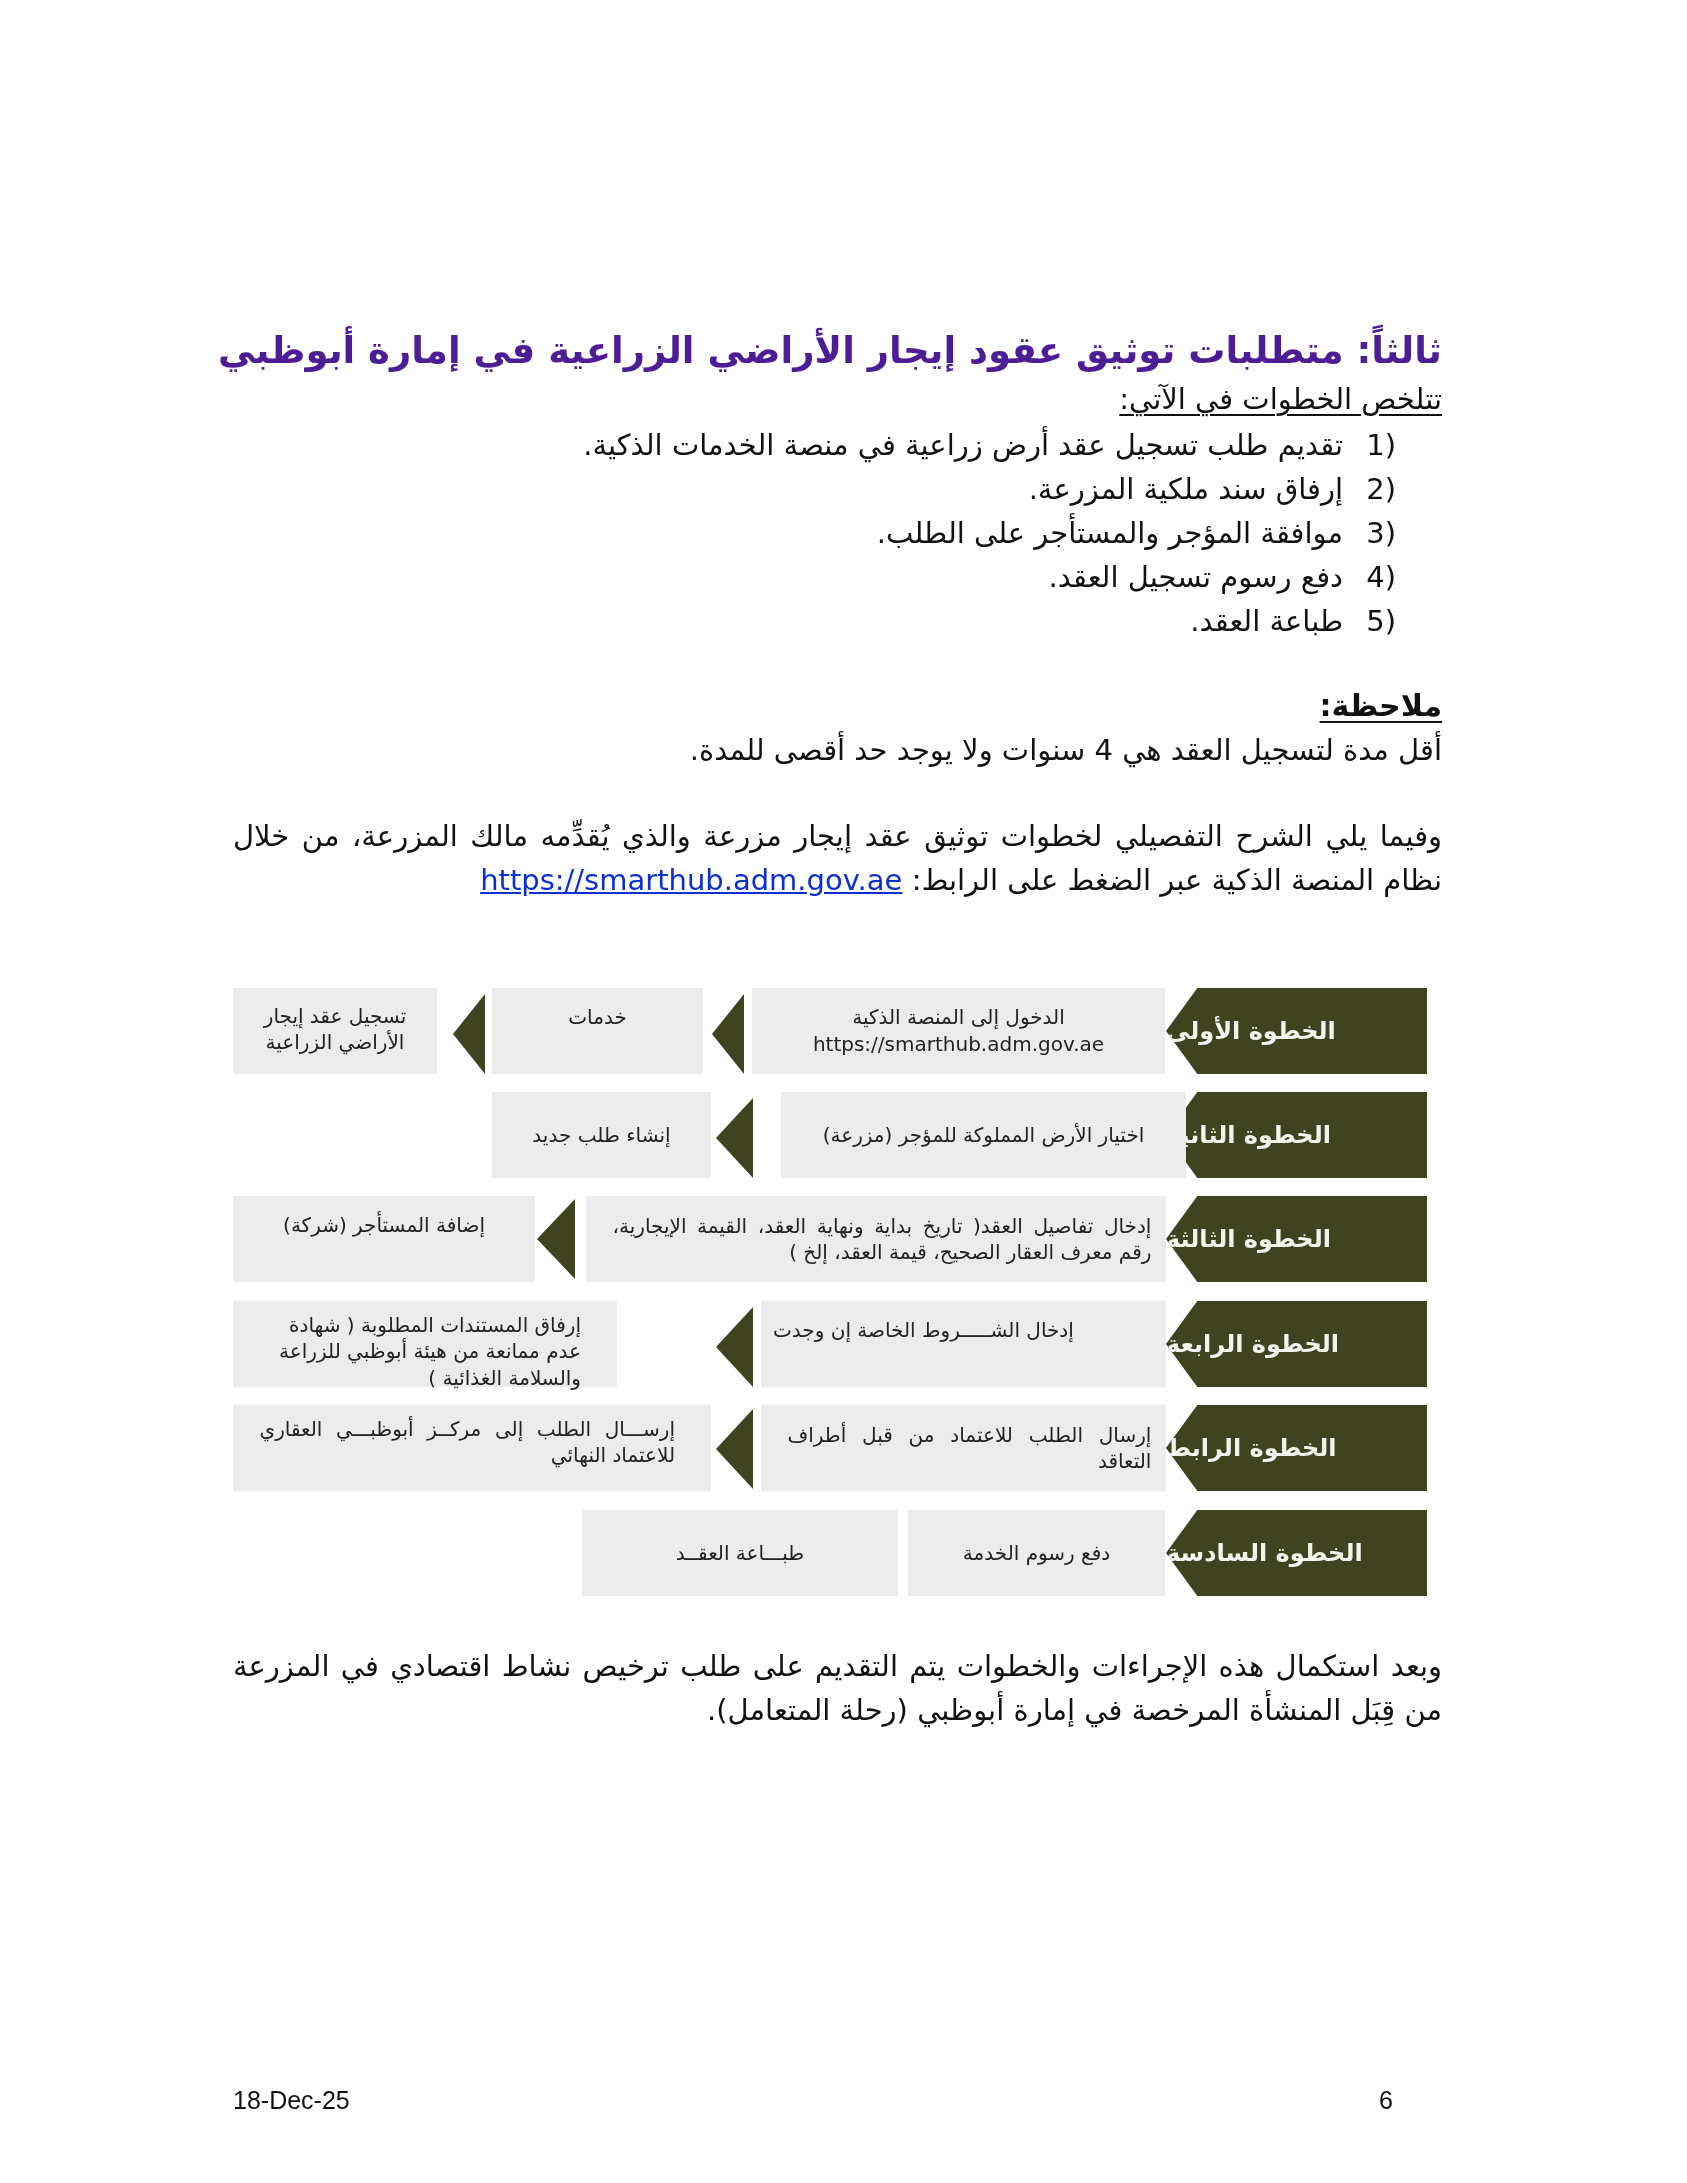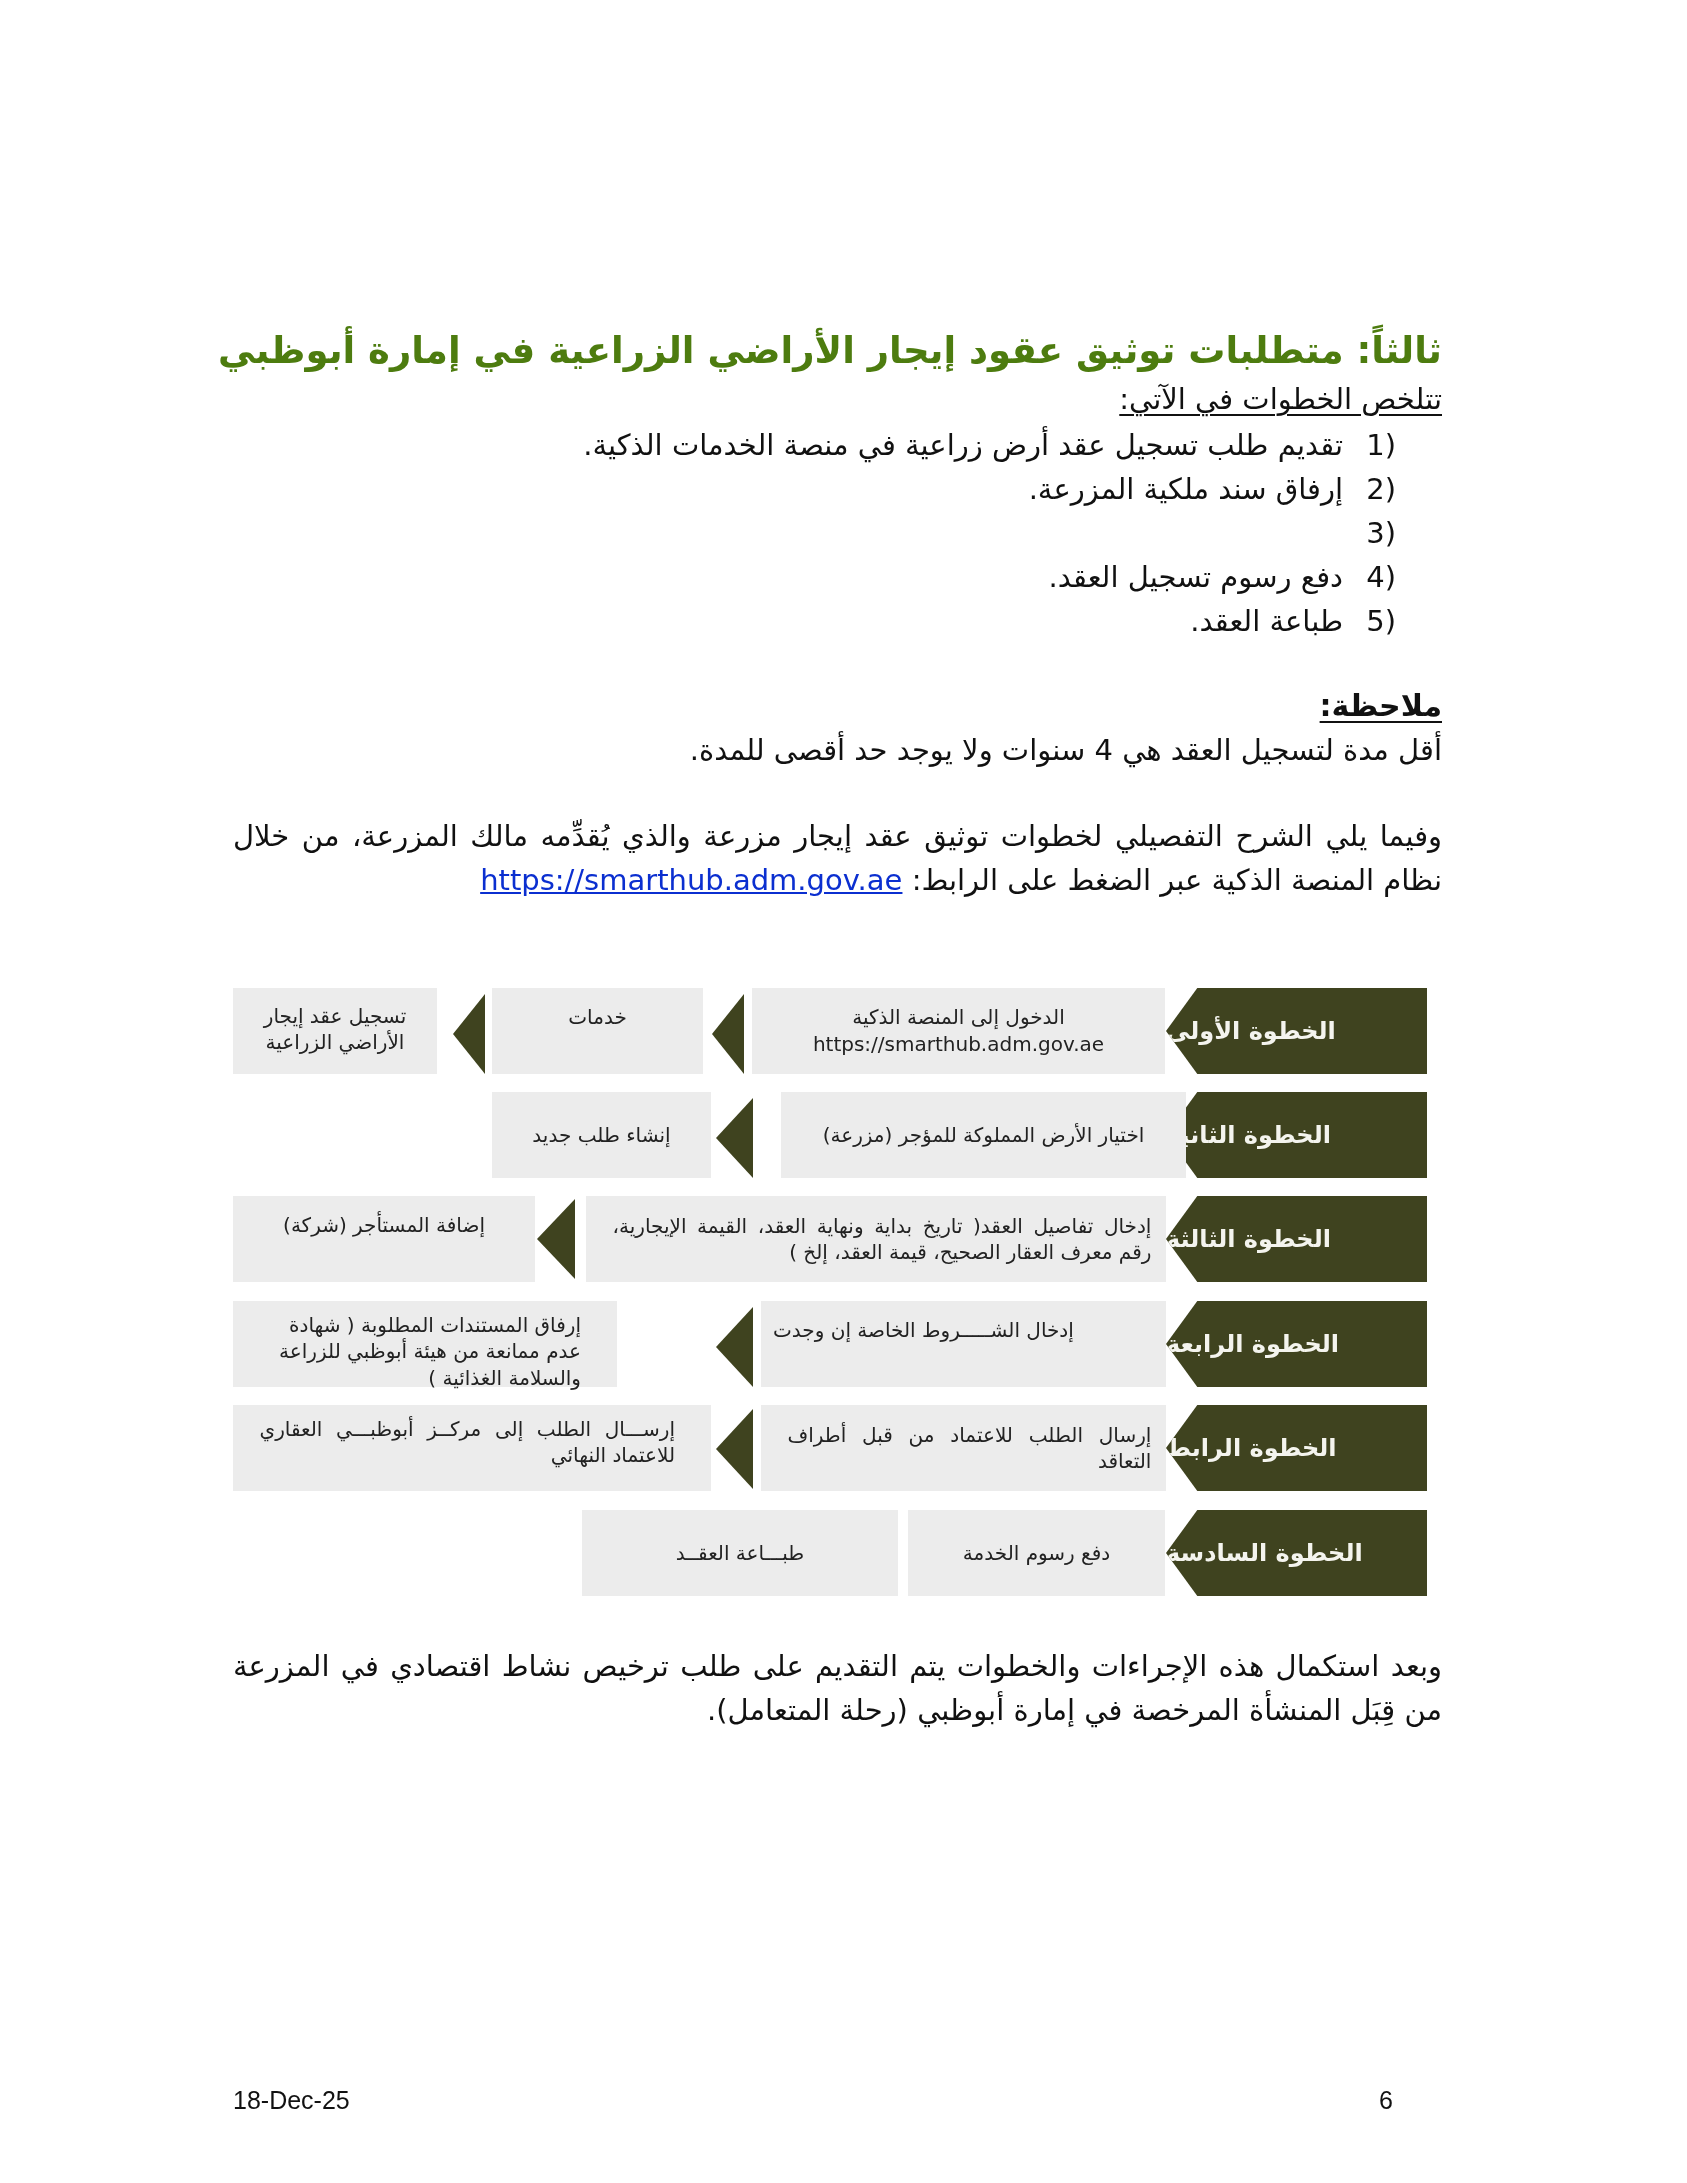--- a/index.html
+++ b/index.html
@@ -1,21 +1,21 @@
 <!DOCTYPE html>
 <html style="font-size:10.6px"><head>
 <meta charset="utf-8">
 <style>
   html, body { margin: 0; padding: 0; background: #ffffff; }
   body { width: 1687px; height: 2183px; position: relative; overflow: hidden;
          font-family: "DejaVu Sans", "Liberation Sans", sans-serif; color: #111; }
   .abs { position: absolute; }
   .rtl { direction: rtl; text-align: right; unicode-bidi: embed; }
 
-  .heading { right: 245px; top: 324px; font-size: 37px; font-weight: bold; color: #4d7c0f;
+  .heading { right: 245px; top: 324px; font-size: 37px; font-weight: bold; color: #4c1d95;
              white-space: nowrap; line-height: 53px; }
   .subheading { right: 245px; top: 378px; font-size: 29px; line-height: 42px; text-decoration: underline;
                 text-decoration-thickness: 2px; text-underline-offset: 5.3px; white-space: nowrap; }
   .steps-list { right: 291px; top: 423px; margin: 0; padding: 0; list-style: none; }
   .steps-list li { font-size: 29px; line-height: 44px; white-space: nowrap; display: flex;
                    flex-direction: row; direction: rtl; }
   .steps-list .num { width: 53px; display: inline-block; text-align: right; direction: ltr; }
   .note-title { right: 245px; top: 685px; font-size: 30px; font-weight: bold; line-height: 42px;
                 text-decoration: underline; text-decoration-thickness: 2px; text-underline-offset: 5.3px; white-space: nowrap; }
   .note-body { right: 245px; top: 729px; font-size: 29px; line-height: 42px; white-space: nowrap; }
@@ -44,20 +44,21 @@
   <li>
       <span class="num">1)</span>
       <span>تقديم طلب تسجيل عقد أرض زراعية في منصة الخدمات الذكية.</span>
     </li>
   <li>
       <span class="num">2)</span>
       <span>إرفاق سند ملكية المزرعة.</span>
     </li>
   <li>
       <span class="num">3)</span>
+      <span>موافقة المؤجر والمستأجر على الطلب.</span>
     </li>
   <li>
       <span class="num">4)</span>
       <span>دفع رسوم تسجيل العقد.</span>
     </li>
   <li>
       <span class="num">5)</span>
       <span>طباعة العقد.</span>
     </li>
 </ol>

